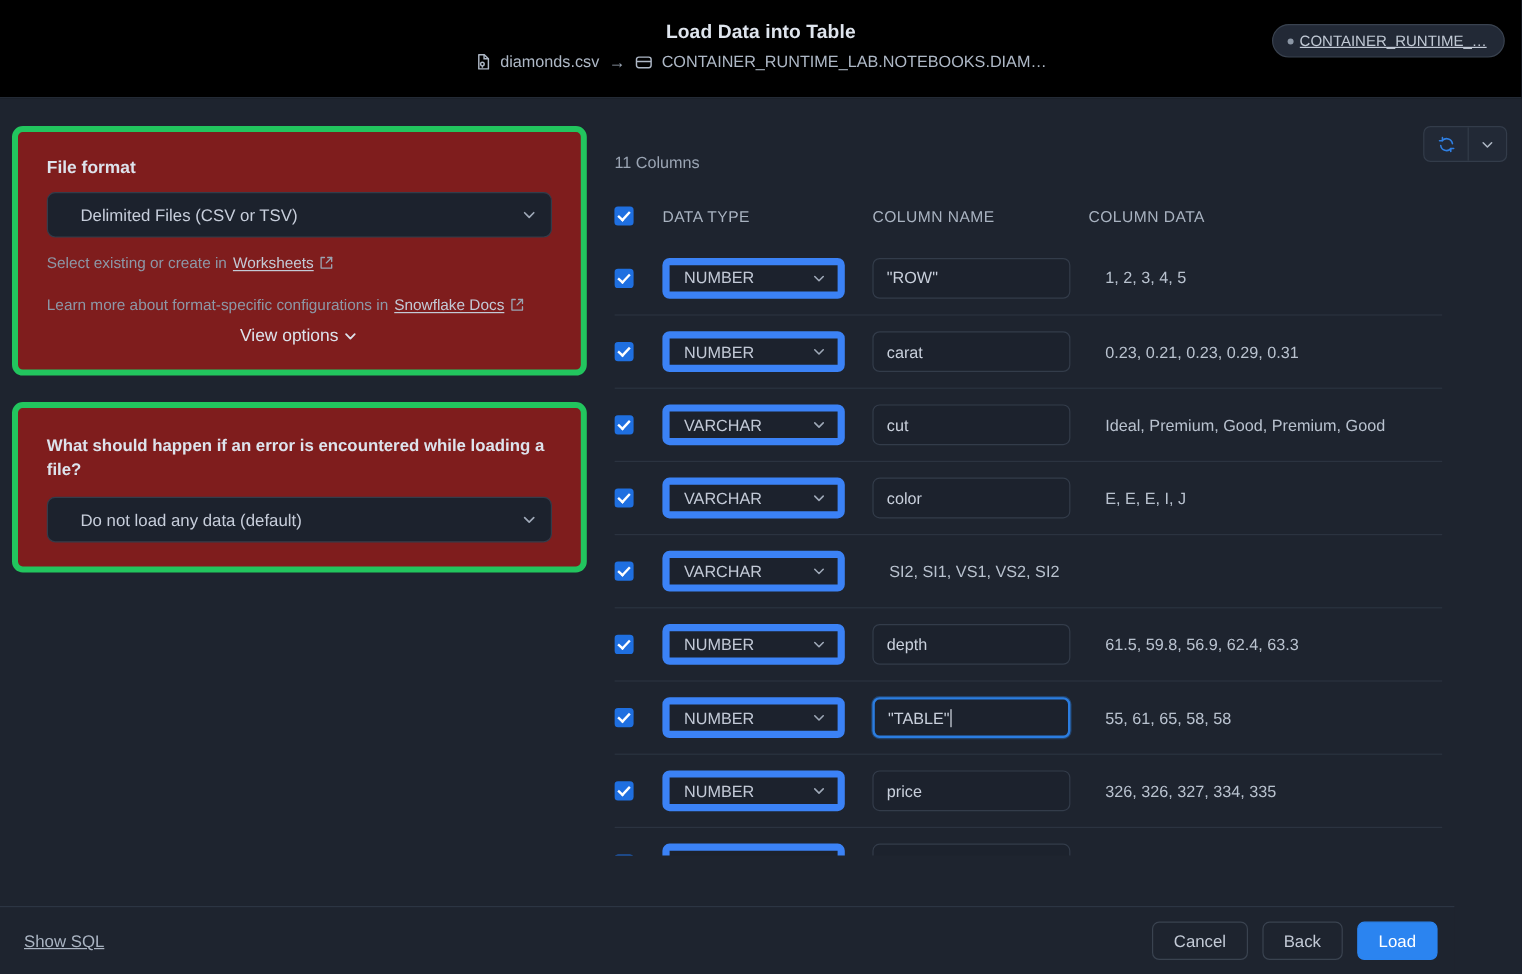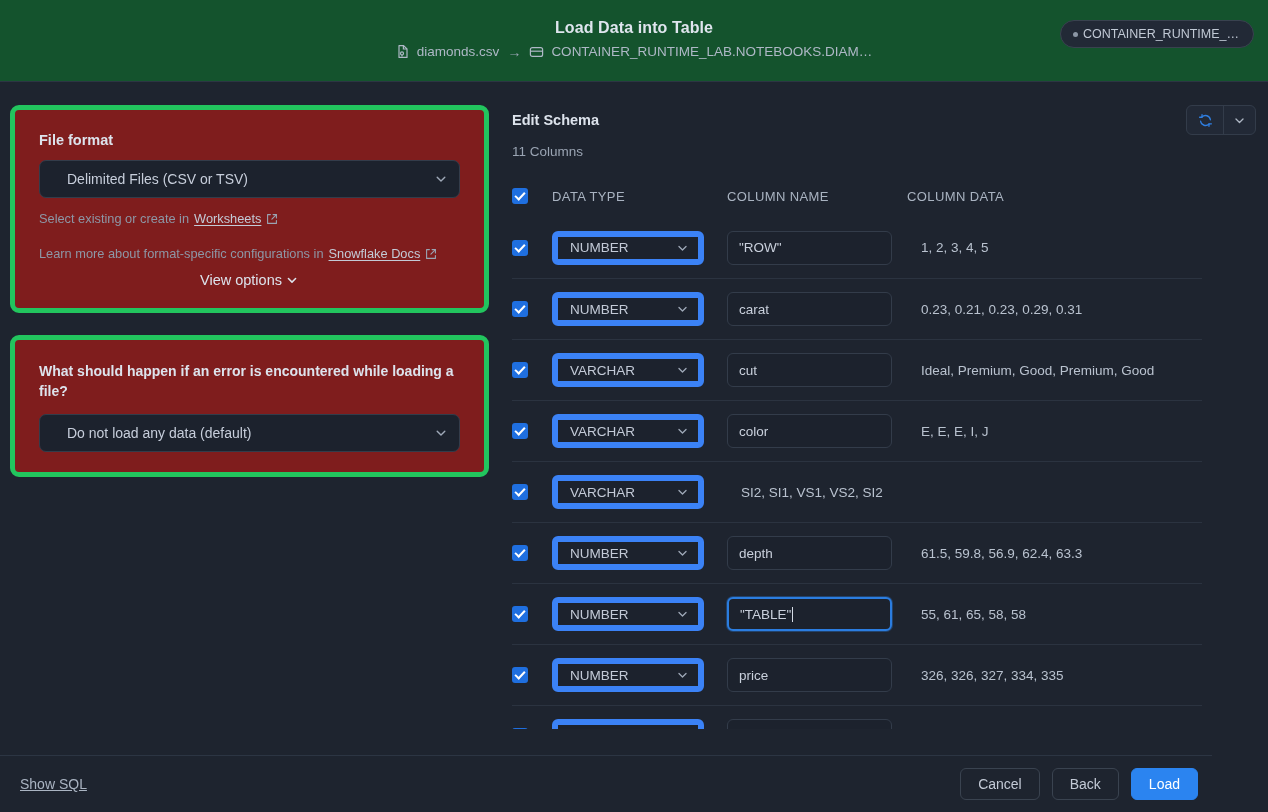--- a/index.html
+++ b/index.html
@@ -9,21 +9,21 @@
     font-family: "Liberation Sans", sans-serif;
     color: #c5ccd8;
     overflow: hidden;
   }
   body { position: relative; }
 
   
   .header {
     position: absolute; top: 0; left: 0; width: 1268px; height: 82px;
     border-bottom: 1px solid #2c3543;
-    background: #14532d;
+    background: #000000;
     text-align: right;
   }
   .header-center {
     position: absolute; left: 0; right: 0; top: 19px;
     display: flex; flex-direction: column; align-items: center; gap: 7px;
   }
   .header-title {
     font-size: 16px; font-weight: bold; color: #dfe5ee; letter-spacing: .1px;
   }
   .breadcrumb {
@@ -35,20 +35,21 @@
   svg.ic { display: block; }
 
   .env-badge {
     position: absolute; right: 14px; top: 20px;
     height: 28px; padding: 0 14px 0 12px;
     display: flex; align-items: center; gap: 5px;
     border: 1px solid #39424f; border-radius: 15px;
     background: #222936;
     font-size: 12.5px; color: #c1c9d5;
     max-width: 200px;
+    text-decoration: underline;
   }
   .env-dot { width: 5px; height: 5px; border-radius: 50%; background: #8b96a5; flex: none; }
   .env-label { overflow: hidden; text-overflow: ellipsis; white-space: nowrap; }
 
   
   .left-col { position: absolute; left: 10px; top: 105px; width: 479px; }
   .card {
     background: #7f1d1d;
     border: 5px solid #22c55e;
     border-radius: 9px;
@@ -304,21 +305,20 @@
   <div class="refresh-chev">
     <span>
       <svg class="ic" width="13" height="13" viewBox="0 0 14 14" fill="none" stroke="currentColor" stroke-width="1.4" stroke-linecap="round" stroke-linejoin="round">
           <path d="M3.2 5.3 7 9.1l3.8-3.8"></path>
         </svg>
     </span>
   </div>
 </div>
 
 <div class="right-col">
-  <div class="schema-title">Edit Schema</div>
   <div class="schema-count">11 Columns</div>
 
   <div class="table-head">
     <div class="col-check">
       <div class="cb"></div>
     </div>
     <div class="col-type">DATA TYPE</div>
     <div class="col-name">COLUMN NAME</div>
     <div class="col-data">COLUMN DATA</div>
   </div>

